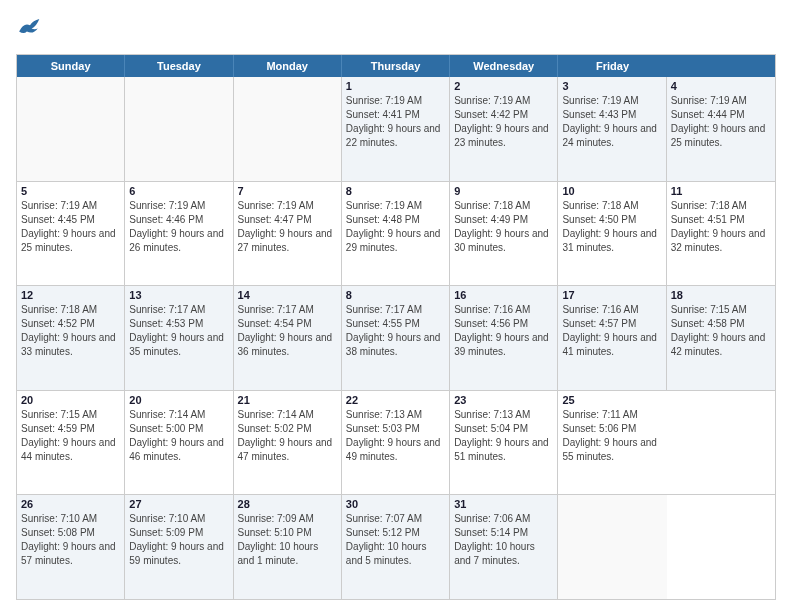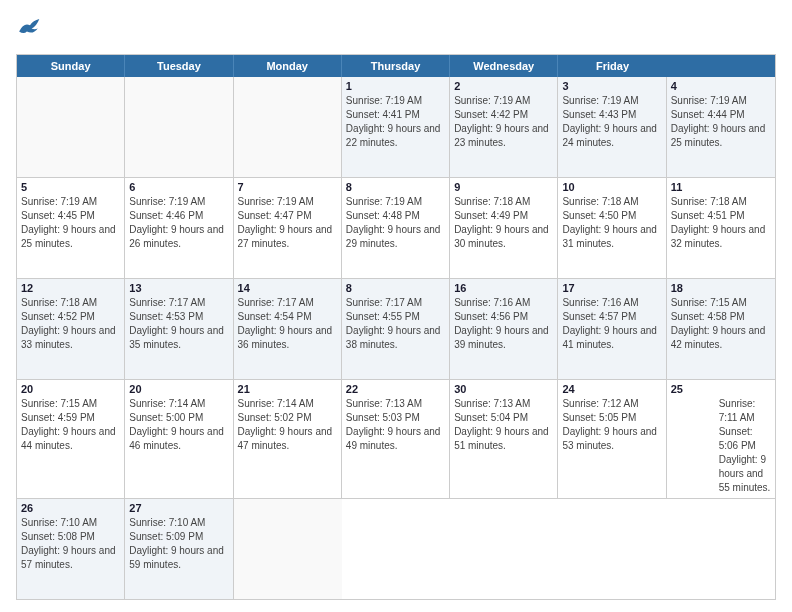--- a/index.html
+++ b/index.html
@@ -280,48 +280,60 @@
 Sunset: 5:02 PM
 Daylight: 9 hours and 47 minutes.</div>
           </div>
           <div class="cal-cell">
             <div class="day-num">22</div>
             <div class="day-info" style="white-space: pre-line;">Sunrise: 7:13 AM
 Sunset: 5:03 PM
 Daylight: 9 hours and 49 minutes.</div>
           </div>
           <div class="cal-cell">
-            <div class="day-num">30</div>
+            <div class="day-num">23</div>
             <div class="day-info" style="white-space: pre-line;">Sunrise: 7:13 AM
 Sunset: 5:04 PM
 Daylight: 9 hours and 51 minutes.</div>
           </div>
           <div class="cal-cell">
-            <div class="day-num">24</div>
-            <div class="day-info" style="white-space: pre-line;">Sunrise: 7:12 AM
-Sunset: 5:05 PM
-Daylight: 9 hours and 53 minutes.</div>
-          </div>
-          <div class="cal-cell">
             <div class="day-num">25</div>
-            <div class="day-info" style="white-space: pre-line; margin-left: 48px;">Sunrise: 7:11 AM
+            <div class="day-info" style="white-space: pre-line;">Sunrise: 7:11 AM
 Sunset: 5:06 PM
 Daylight: 9 hours and 55 minutes.</div>
           </div>
         </div>
         <div class="cal-row">
           <div class="cal-cell shaded">
             <div class="day-num">26</div>
             <div class="day-info" style="white-space: pre-line;">Sunrise: 7:10 AM
 Sunset: 5:08 PM
 Daylight: 9 hours and 57 minutes.</div>
           </div>
           <div class="cal-cell shaded">
             <div class="day-num">27</div>
             <div class="day-info" style="white-space: pre-line;">Sunrise: 7:10 AM
 Sunset: 5:09 PM
 Daylight: 9 hours and 59 minutes.</div>
+          </div>
+          <div class="cal-cell shaded">
+            <div class="day-num">28</div>
+            <div class="day-info" style="white-space: pre-line;">Sunrise: 7:09 AM
+Sunset: 5:10 PM
+Daylight: 10 hours and 1 minute.</div>
+          </div>
+          <div class="cal-cell shaded">
+            <div class="day-num">30</div>
+            <div class="day-info" style="white-space: pre-line;">Sunrise: 7:07 AM
+Sunset: 5:12 PM
+Daylight: 10 hours and 5 minutes.</div>
+          </div>
+          <div class="cal-cell shaded">
+            <div class="day-num">31</div>
+            <div class="day-info" style="white-space: pre-line;">Sunrise: 7:06 AM
+Sunset: 5:14 PM
+Daylight: 10 hours and 7 minutes.</div>
           </div>
           <div class="cal-cell empty"></div>
         </div>
       </div>
   </div>
 </div>
 
 </body></html>

